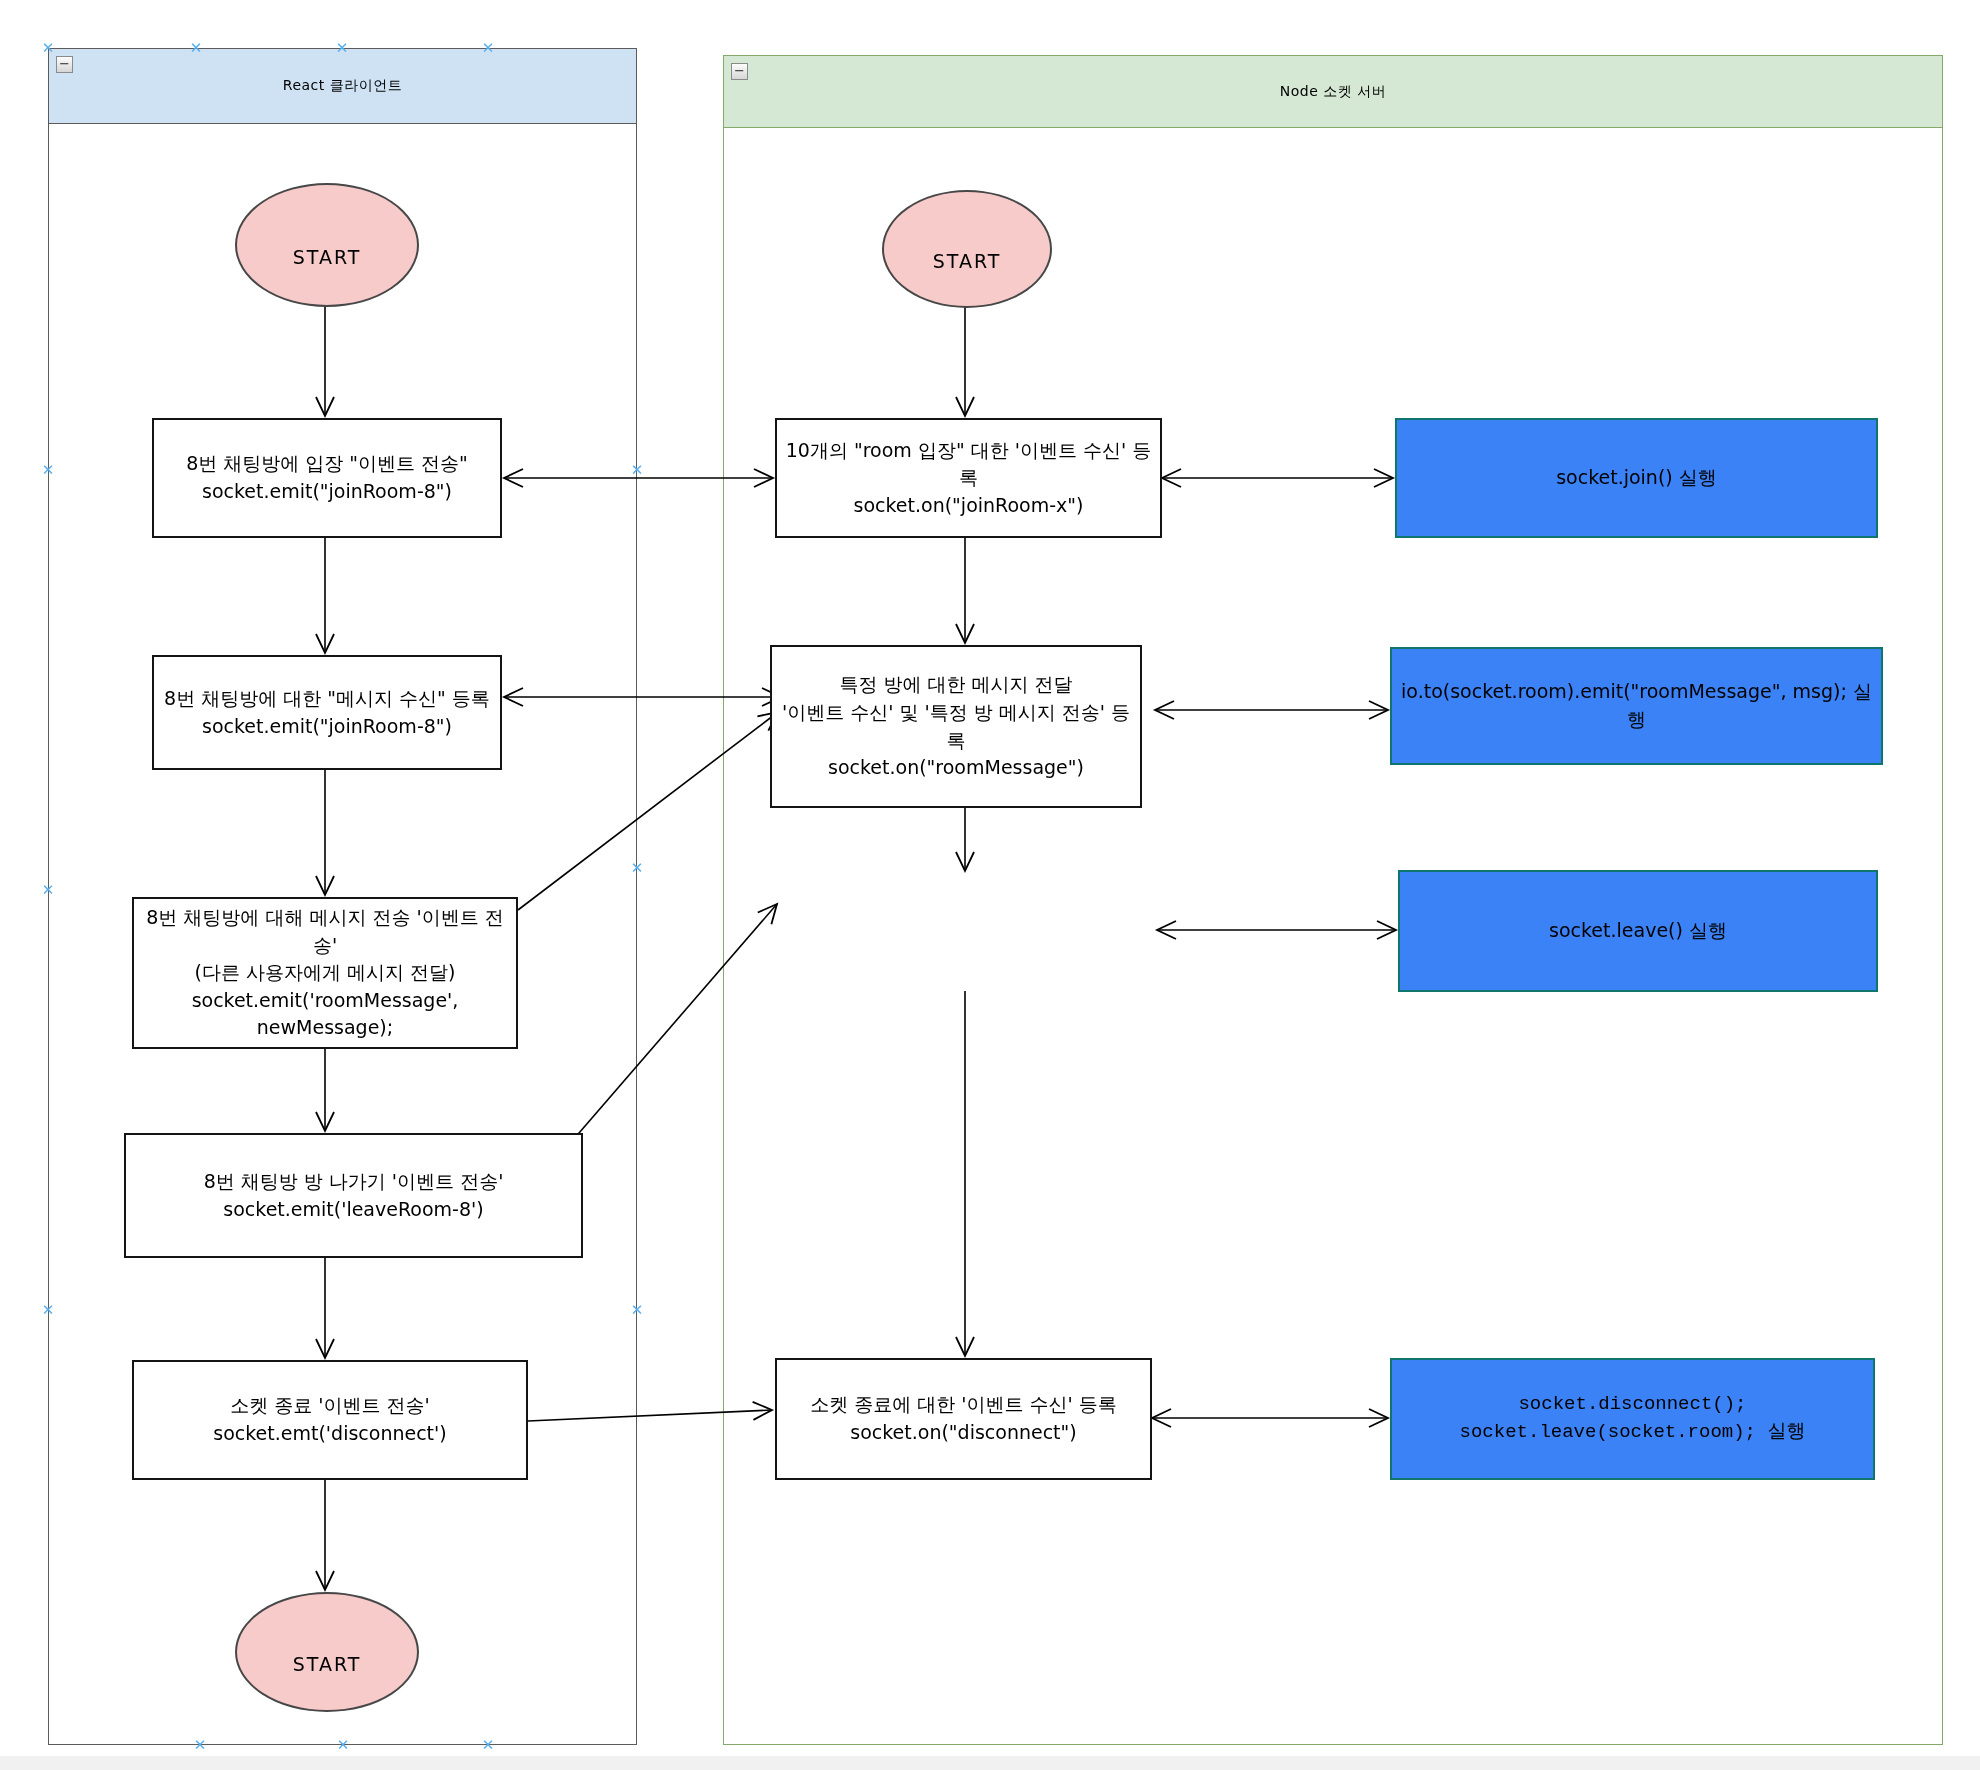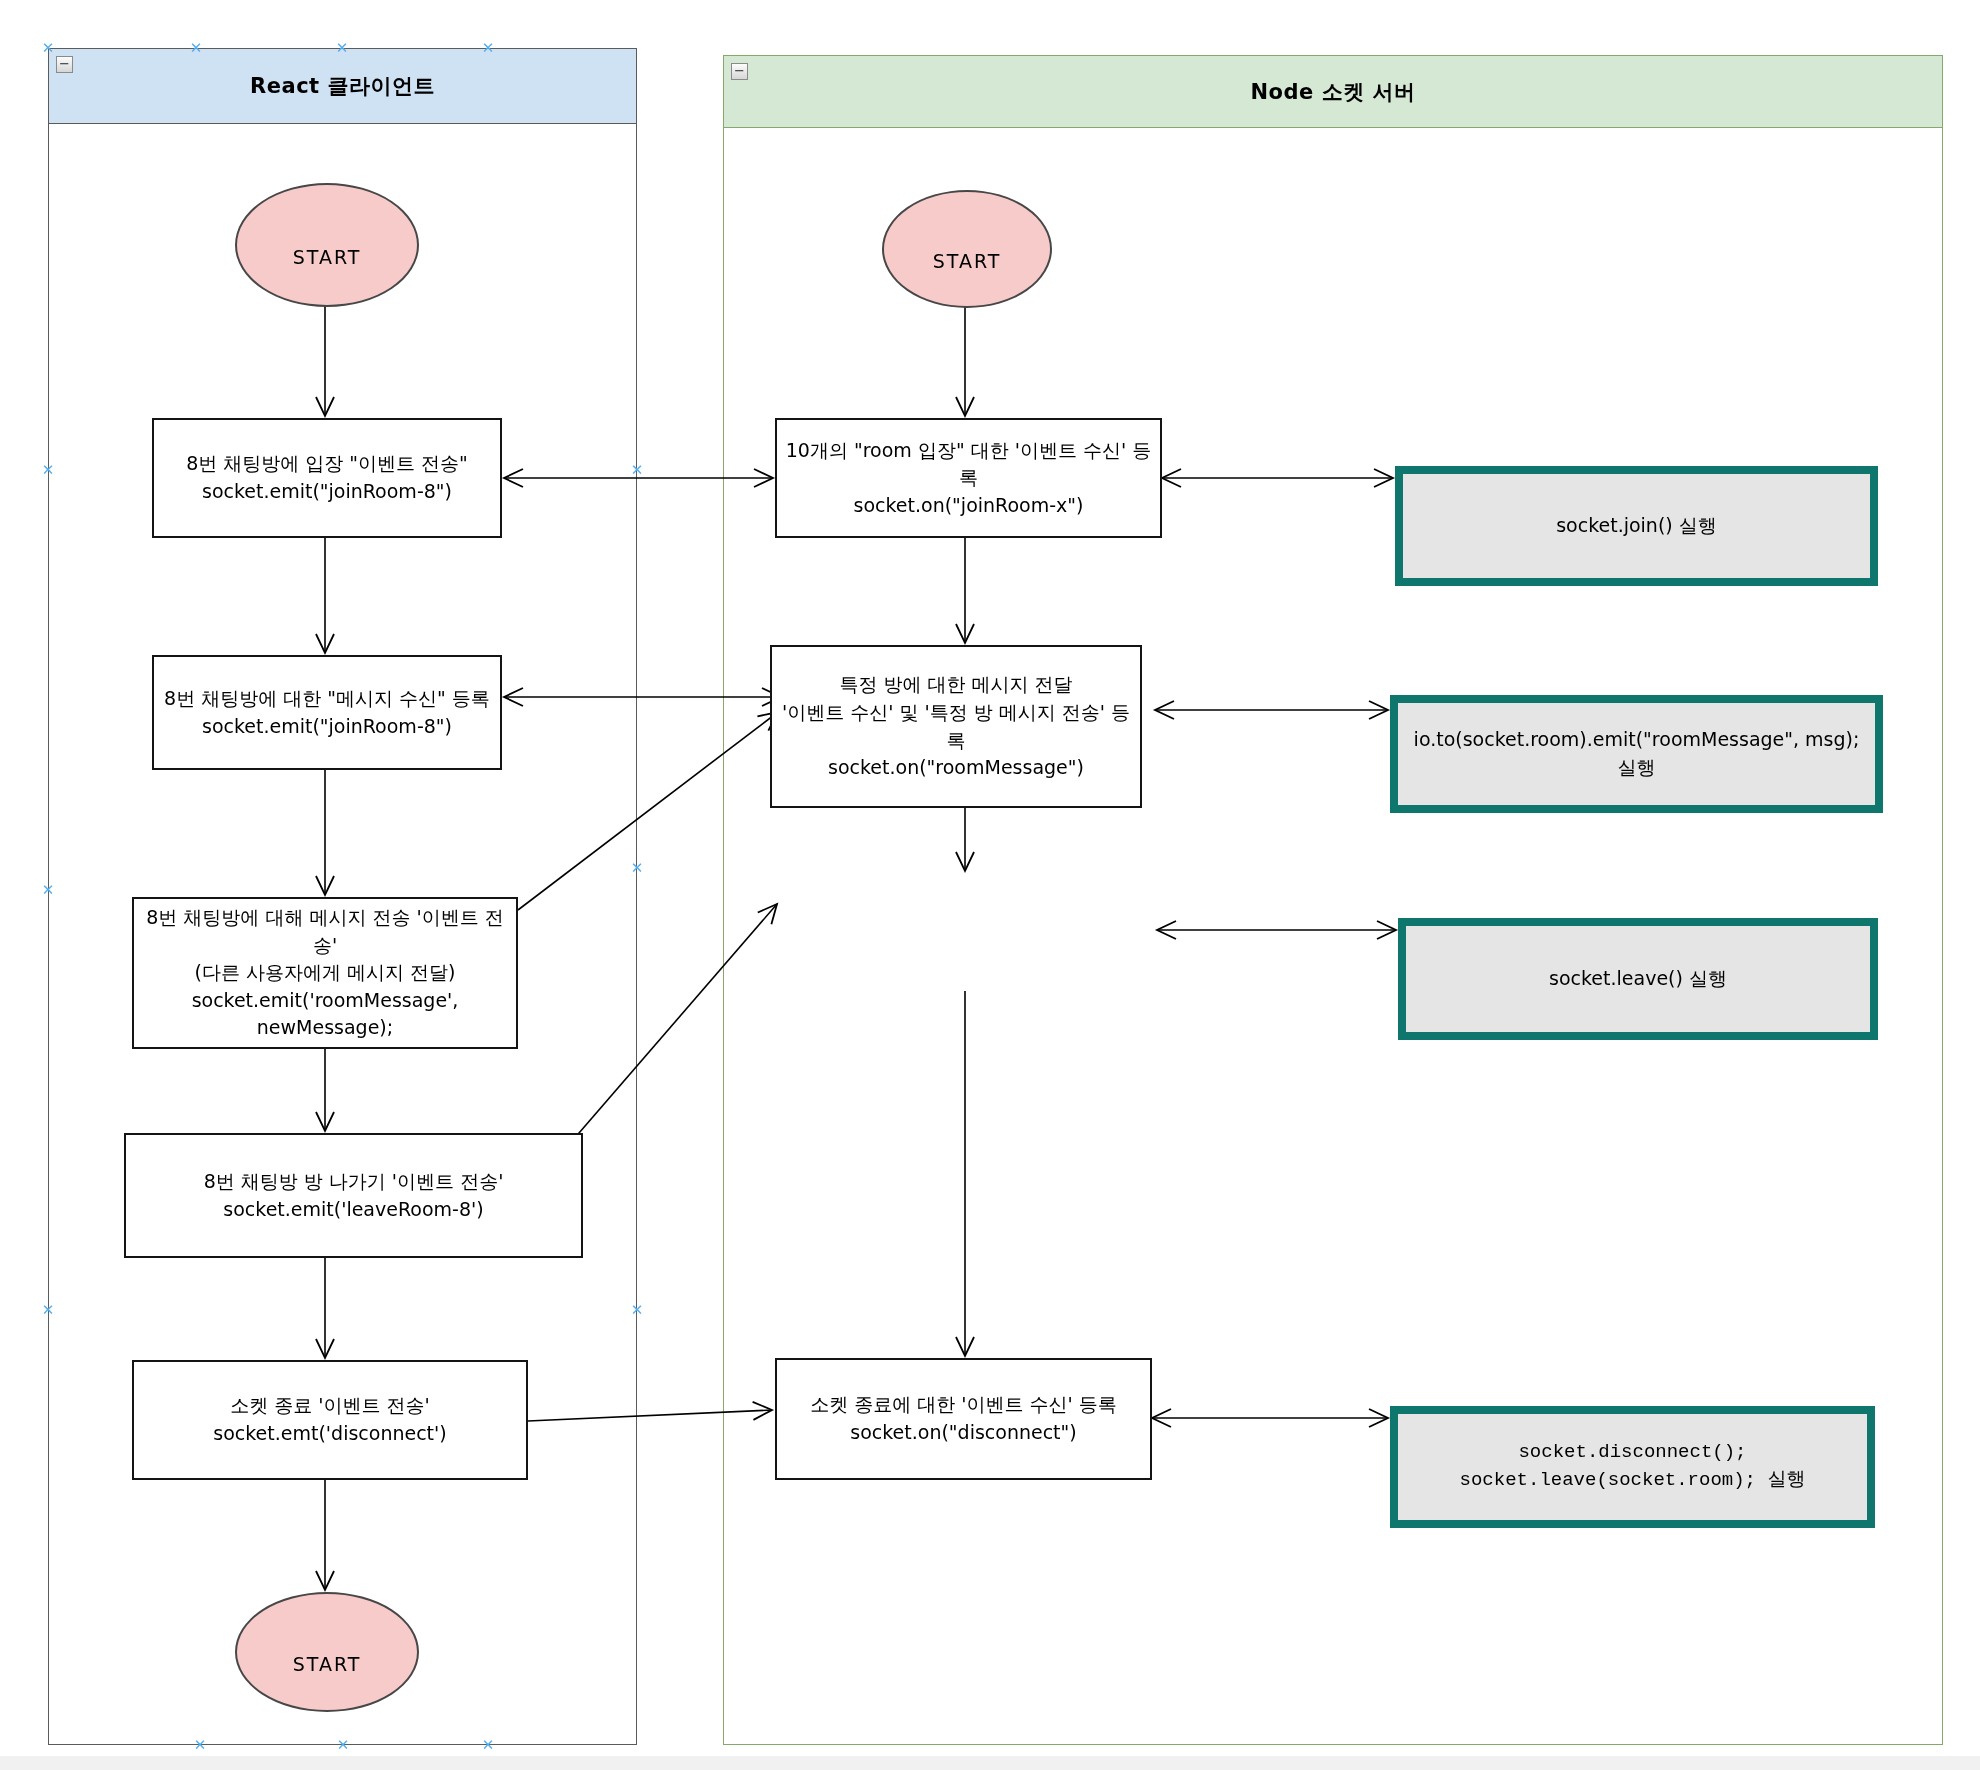--- a/index.html
+++ b/index.html
@@ -5,36 +5,36 @@
   html,body{margin:0;padding:0;background:#ffffff;}
   #canvas{
     position:relative;width:1980px;height:1770px;overflow:hidden;
     font-family:"DejaVu Sans","Liberation Sans",sans-serif;color:#000;
   }
   .container{position:absolute;background:#ffffff;box-sizing:border-box;}
   .container.client{border:1px solid #5b5b5b;}
   .container.server{border:1px solid #84a96a;}
   .container-header{
     position:absolute;left:0;top:0;right:0;display:flex;align-items:center;justify-content:center;
-    font-size:21px;font-weight:700;letter-spacing:0.5px;box-sizing:border-box;
+    font-size:14px;font-weight:400;letter-spacing:0.5px;box-sizing:border-box;
   }
   .client .container-header{background:#cfe2f3;border-bottom:1px solid #5b5b5b;}
   .server .container-header{background:#d5e8d4;border-bottom:1px solid #84a96a;}
   .collapse-btn{
     position:absolute;width:17px;height:17px;left:7px;top:7px;
     background:linear-gradient(#fdfdfd,#d6d6d6);border:1px solid #8a8a8a;
     font-size:13px;line-height:14px;text-align:center;color:#333;box-sizing:border-box;
     cursor:pointer;user-select:none;
   }
   .node{
     position:absolute;background:#ffffff;border:2px solid #141414;box-sizing:border-box;
     display:flex;align-items:center;justify-content:center;text-align:center;z-index:3;
   }
   .node .label{white-space:pre-line;font-size:19px;line-height:1.45;padding:0 8px;}
-  .node.action{background:#e5e5e5;border:8px solid #0f766e;margin-top:48px;}
+  .node.action{background:#3b82f6;border:2px solid #0f766e;}
   .terminator{
     position:absolute;background:#f6cbca;border:2px solid #474747;border-radius:50%;
     display:flex;align-items:center;justify-content:center;z-index:3;
   }
   .terminator .label{font-size:19px;letter-spacing:2px;margin-top:24px;}
   #edges{position:absolute;left:0;top:0;z-index:2;}
   .handle{
     position:absolute;color:#55aeef;font-size:15px;font-weight:bold;z-index:4;
     transform:translate(-50%,-50%);line-height:1;
   }

